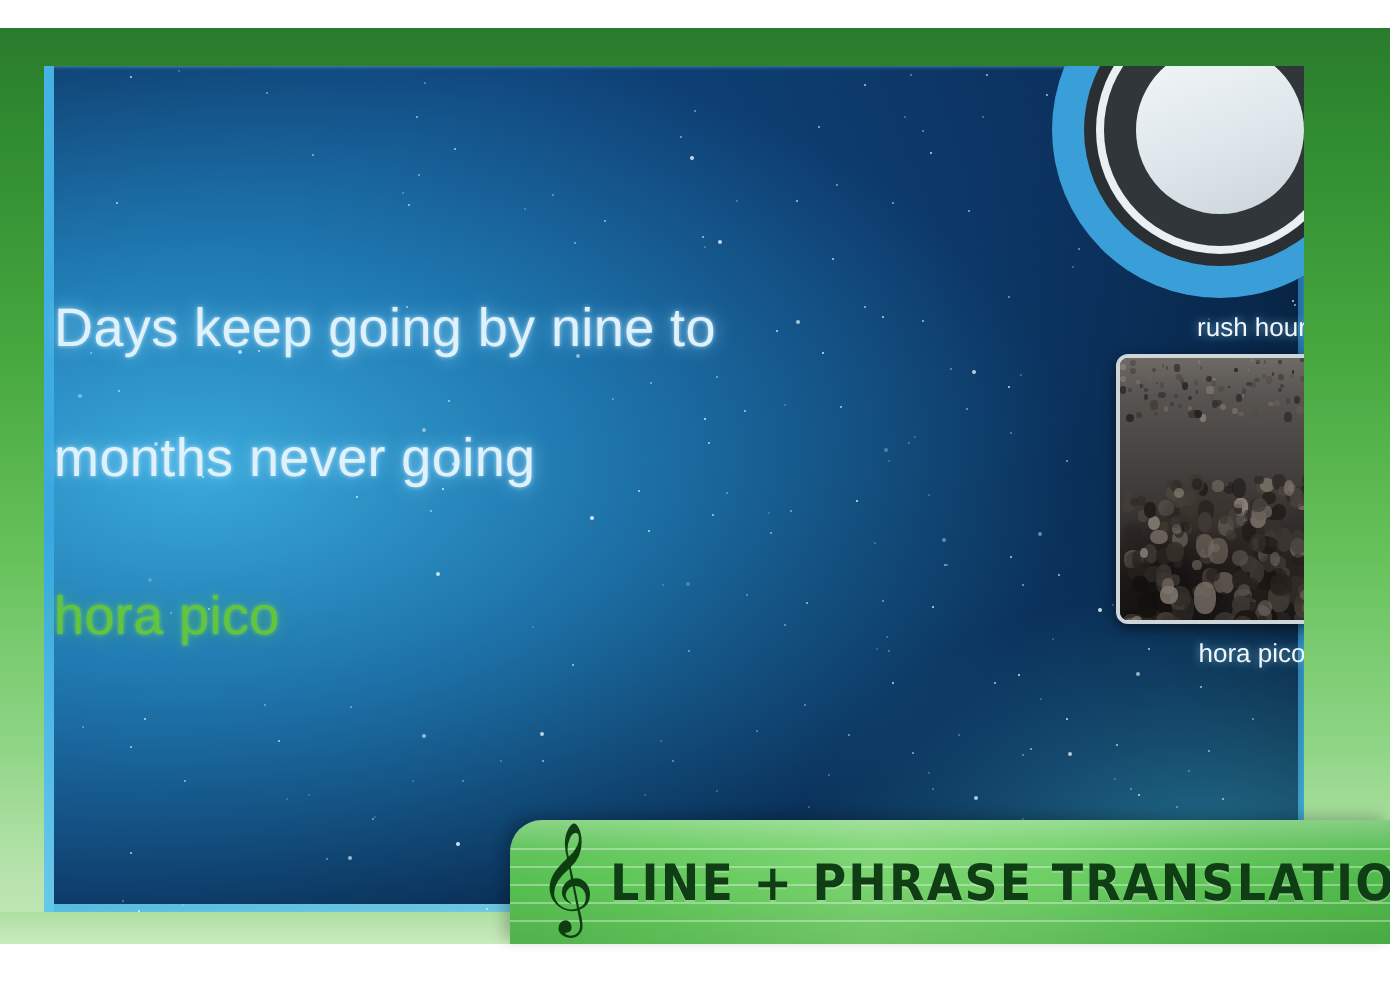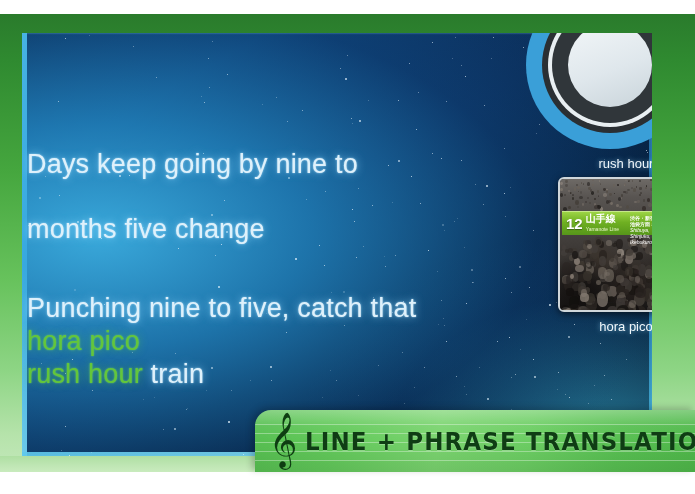--- a/index.html
+++ b/index.html
@@ -413,27 +413,23 @@
     <div class="rings">
       <div class="r2"></div>
         <div class="r3"></div>
         <div class="r4"></div>
         <div class="r5"></div>
     </div>
 
 
     <div class="lyrics">
       <div class="lyric-line sp1">Days keep going by nine to</div>
-      <div class="lyric-line sp2">months five change</div>
-      <div class="lyric-line sp3">Punching nine to five, catch that</div>
+      <div class="lyric-line sp2">months never going</div>
       <div class="lyric-line sp4">
         <span class="hl">hora pico</span>
-      </div>
-      <div class="lyric-line">
-        <span class="hl">rush hour</span><span> train</span>
       </div>
     </div>
 
     <div class="thumb-wrap">
       <div class="thumb-label top">rush hour</div>
       <div class="thumb">
         <div class="crowd"></div>
         <div class="crowd-noise" id="crowdnoise">
             <i style="left:58.20%;top:15.70%;width:2.8px;height:3.9px;background:#6b635a;opacity:0.76"></i>
             <i style="left:13.36%;top:78.73%;width:8.6px;height:11.7px;background:#45403c;opacity:0.87"></i>
@@ -695,31 +691,20 @@
             <i style="left:56.76%;top:82.81%;width:10.8px;height:10.1px;background:#2a2320;opacity:0.77"></i>
             <i style="left:4.66%;top:83.54%;width:7.6px;height:7.3px;background:#120f0d;opacity:0.81"></i>
             <i style="left:69.11%;top:44.83%;width:3.1px;height:4.5px;background:#2c2622;opacity:0.72"></i>
             <i style="left:26.03%;top:14.14%;width:2.0px;height:2.7px;background:#2a2320;opacity:0.91"></i>
             <i style="left:44.81%;top:4.88%;width:1.7px;height:1.5px;background:#6b635a;opacity:0.47"></i>
             <i style="left:56.81%;top:74.12%;width:5.1px;height:7.3px;background:#8b8177;opacity:0.56"></i>
             <i style="left:52.10%;top:92.28%;width:7.7px;height:8.4px;background:#a89c90;opacity:0.46"></i>
             <i style="left:0.25%;top:2.02%;width:2.6px;height:3.1px;background:#a89c90;opacity:0.56"></i>
             <i style="left:28.08%;top:85.84%;width:11.0px;height:15.5px;background:#a89c90;opacity:0.72"></i>
           </div>
-        <div class="platform-sign">
-          <span class="sign-num">12</span>
-          <span class="sign-jp">
-            <b>山手線</b>
-            <em>Yamanote Line</em>
-          </span>
-          <span class="sign-right">
-            <b>渋谷・新宿・池袋方面</b>
-            <em>for Shibuya, Shinjuku, Ikebukuro</em>
-          </span>
-        </div>
 
       </div>
       <div class="thumb-label bottom">hora pico</div>
     </div>
   </div>
 
   <div class="banner">
     <div class="staff" id="staff">
         <i style="top:14px"></i>
         <i style="top:23px"></i>

